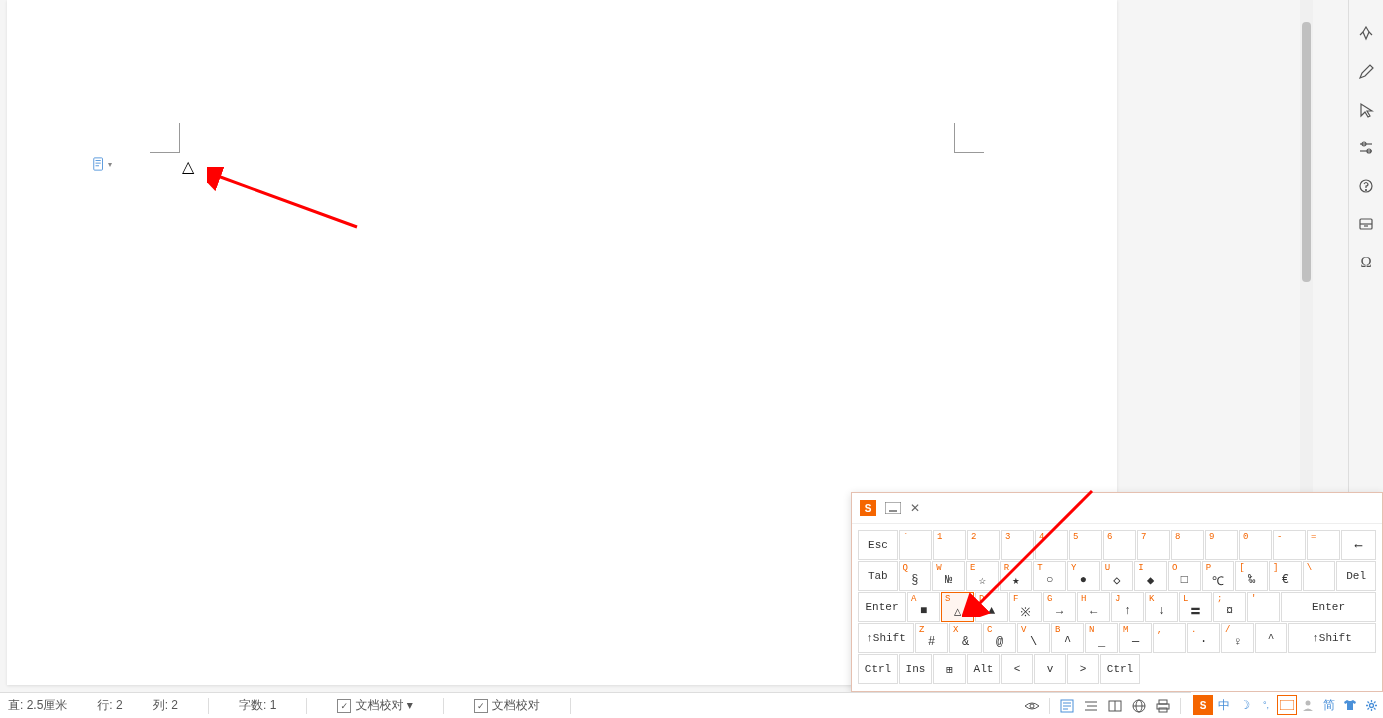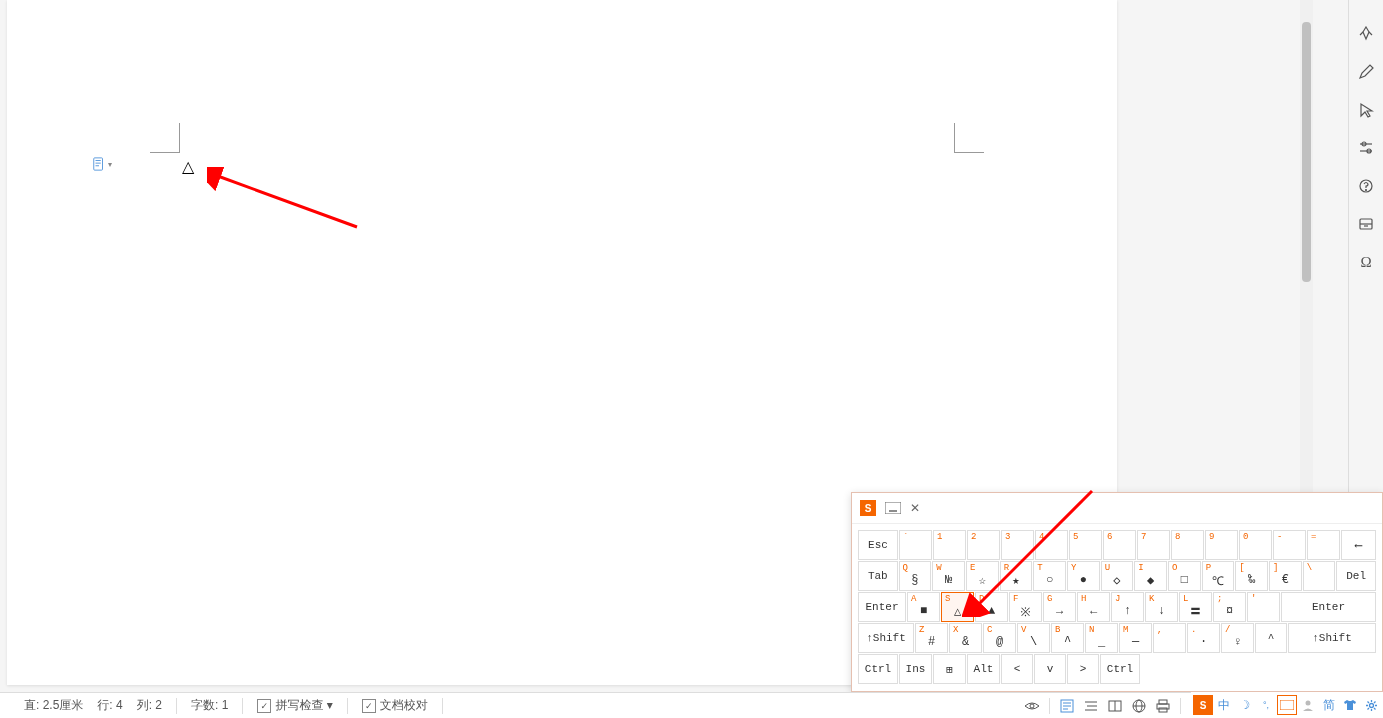--- a/index.html
+++ b/index.html
@@ -172,22 +172,22 @@
       background: #fff;
       border-top: 1px solid #ddd;
       display: flex;
       align-items: center;
       font-size: 12px;
       color: #555;
     }
     .status-left {
       display: flex;
       align-items: center;
-      gap: 6px;
-      padding-left: 20px;
+      gap: 22px;
+      padding-left: 4px;
       flex: 1;
     }
     .status-item { padding: 0 4px; }
     .status-check { display: inline-flex; align-items: center; gap: 2px; }
     .status-divider { width: 1px; height: 16px; background: #ddd; margin: 0 4px; }
 
     .status-right {
       display: flex;
       align-items: center;
       gap: 2px;
@@ -577,28 +577,28 @@
           <path d="M0,0 L10,5 L0,10 Z" fill="#ff0000"></path>
         </marker>
       </defs>
     <line x1="130" y1="4" x2="14" y2="120" stroke="#ff0000" stroke-width="3" marker-end="url(#ah2)"></line>
   </svg>
 </div>
 
 <div class="status-bar">
   <div class="status-left">
     <span class="status-item">直: 2.5厘米</span>
-    <span class="status-item">行: 4</span>
+    <span class="status-item">行: 2</span>
     <span class="status-item">列: 2</span>
     <div class="status-divider"></div>
     <span class="status-item">字数: 1</span>
     <div class="status-divider"></div>
     <span class="status-item status-check">
         <span class="check-icon"></span>
-        <span>拼写检查 ▾</span>
+        <span>文档校对 ▾</span>
       </span>
     <div class="status-divider"></div>
     <span class="status-item status-check">
         <span class="check-icon"></span>
         <span>文档校对</span>
       </span>
     <div class="status-divider"></div>
   </div>
 
   <div class="status-right">

